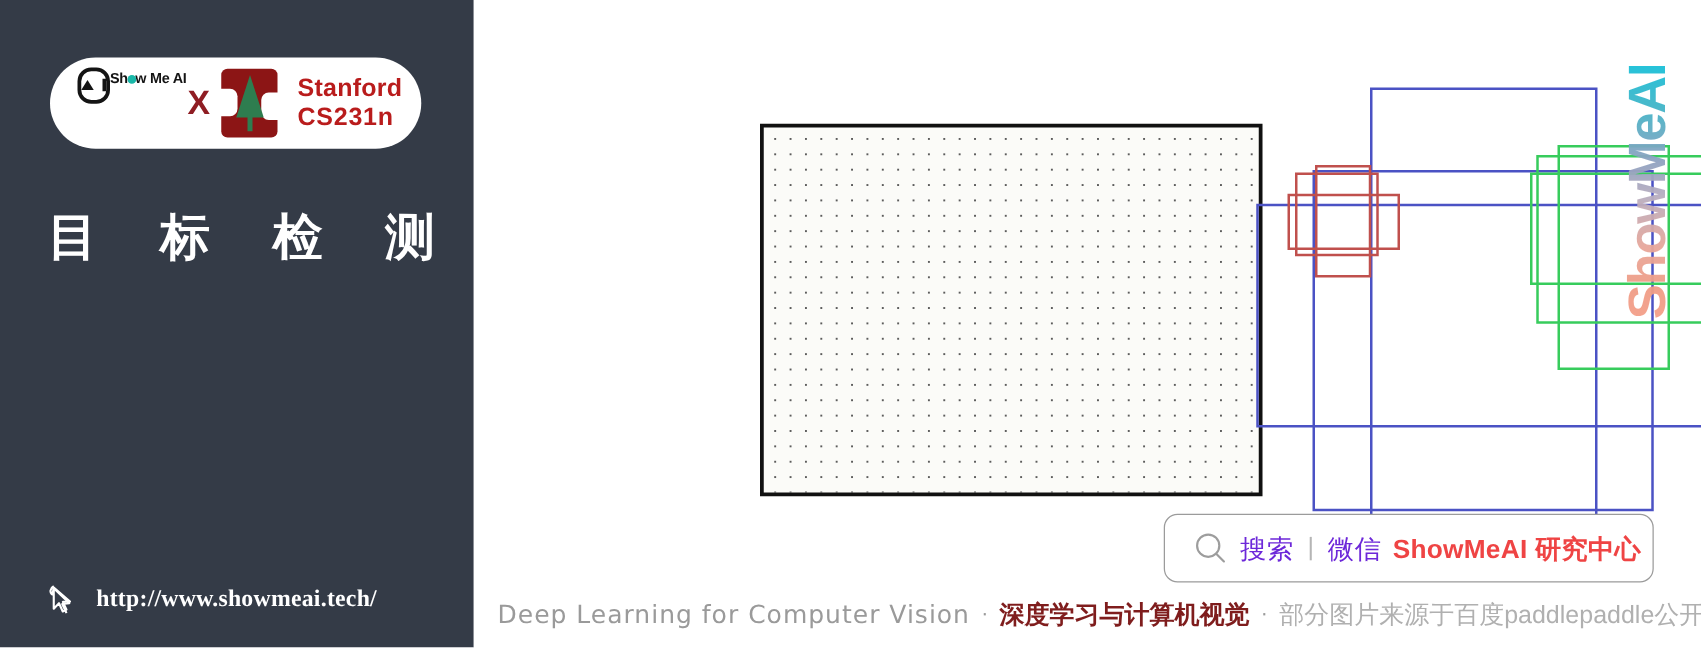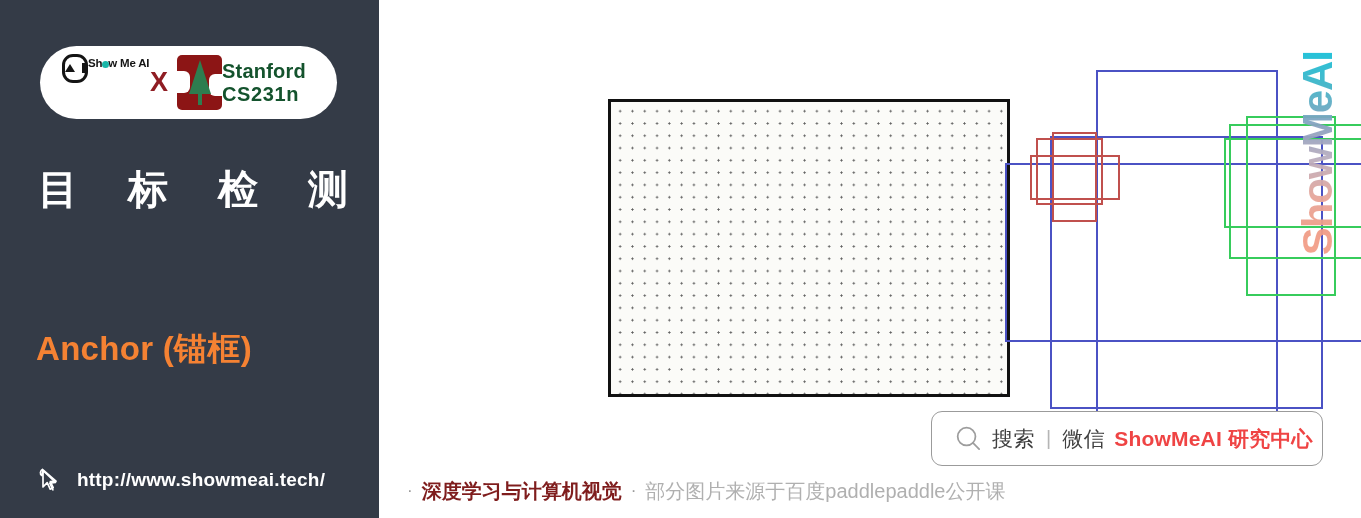--- a/index.html
+++ b/index.html
@@ -91,21 +91,21 @@
     border-left: 11px solid transparent;
     border-right: 11px solid transparent;
     border-bottom: 34px solid #2e7d4f;
   }
   .stanford-s .trunk {
     position: absolute; left: 50%; bottom: 5px;
     transform: translateX(-50%);
     width: 4px; height: 13px; background: #2e7d4f;
   }
   .stanford-txt {
-    margin-left: 0; color: #14532d;
+    margin-left: 16px; color: #b91c1c;
     font-weight: bold; line-height: 1.12;
   }
   .stanford-txt .l1 { font-size: 20px; letter-spacing: 0.2px; }
   .stanford-txt .l2 { font-size: 20px; letter-spacing: 0.6px; }
 
   .cn-title {
     position: absolute; left: 38px; top: 162px;
     width: 310px;
     color: #ffffff;
     font-size: 40px; font-weight: bold;
@@ -121,21 +121,21 @@
     white-space: nowrap;
   }
 
   .url-row {
     position: absolute; left: 36px; top: 465px;
     display: flex; align-items: center; gap: 11px;
   }
   .cursor-icon { width: 30px; height: 30px; }
   .url-text {
     color: #ffffff; font-size: 19px;
-    font-family: Liberation Sans, sans-serif;
+    font-family: Liberation Serif, serif;
     font-weight: bold; letter-spacing: 0.2px;
     white-space: nowrap;
   }
 
   
   .stage {
     position: absolute; left: 379px; top: 0;
     width: 982px; height: 518px;
     background: #ffffff;
   }
@@ -161,21 +161,21 @@
     position: absolute; left: 552px; top: 411px;
     width: 392px; height: 55px;
     border: 1.6px solid #9b9b9b;
     border-radius: 11px;
     background: #ffffff;
     display: flex; align-items: center;
     padding-left: 22px; gap: 9px;
   }
   .magnifier { width: 29px; height: 29px; flex: 0 0 auto; }
   .pill-gray {
-    color: #404040; font-size: 21px; white-space: nowrap;
+    color: #6d28d9; font-size: 21px; white-space: nowrap;
     letter-spacing: 0.5px;
   }
   .pill-sep { color: #b5b5b5; font-size: 20px; margin: 0 2px; }
   .pill-bold {
     color: #ef4444; font-size: 21px; font-weight: bold;
     white-space: nowrap; letter-spacing: 0.2px;
   }
 
   
   .caption {
@@ -247,21 +247,20 @@
       </div>
     </div>
 
     <div class="cn-title">
       <span>目</span>
       <span>标</span>
       <span>检</span>
       <span>测</span>
     </div>
 
-    <div class="anchor-title">Anchor (锚框)</div>
 
     <div class="url-row">
       <svg class="cursor-icon" viewBox="0 0 30 30">
         <path d="M7 4 C4 5.5 3.5 9 6 10.6 L7 5.5 L19.5 17.5 L13.8 18.2 L17.2 25.5" fill="none" stroke="#ffffff" stroke-width="1.7" stroke-linejoin="round"></path>
         <path d="M7 5 L7 22 L11.2 17.6 L14.2 24.2 L17.2 22.7 L14.3 16.5 L20 16.2 Z" fill="none" stroke="#ffffff" stroke-width="1.7" stroke-linejoin="round"></path>
       </svg>
       <span class="url-text">http://www.showmeai.tech/</span>
     </div>
   </div>
 
@@ -286,20 +285,21 @@
         <circle cx="13" cy="13" r="9.2" fill="none" stroke="#9d9d9d" stroke-width="1.8"></circle>
         <line x1="19.6" y1="19.6" x2="26" y2="26" stroke="#9d9d9d" stroke-width="1.8" stroke-linecap="round"></line>
       </svg>
       <span class="pill-gray">搜索</span>
       <span class="pill-sep">|</span>
       <span class="pill-gray">微信</span>
       <span class="pill-bold">ShowMeAI 研究中心</span>
     </div>
 
     <div class="caption">
+      <span class="cap-en">Deep Learning for Computer Vision</span>
       <span class="cap-dot">·</span>
       <span class="cap-bold">深度学习与计算机视觉</span>
       <span class="cap-dot">·</span>
       <span class="cap-cn">部分图片来源于百度paddlepaddle公开课</span>
     </div>
 
     <div class="watermark">
       <span class="wm-text">ShowMeAI</span>
     </div>
   </div>

